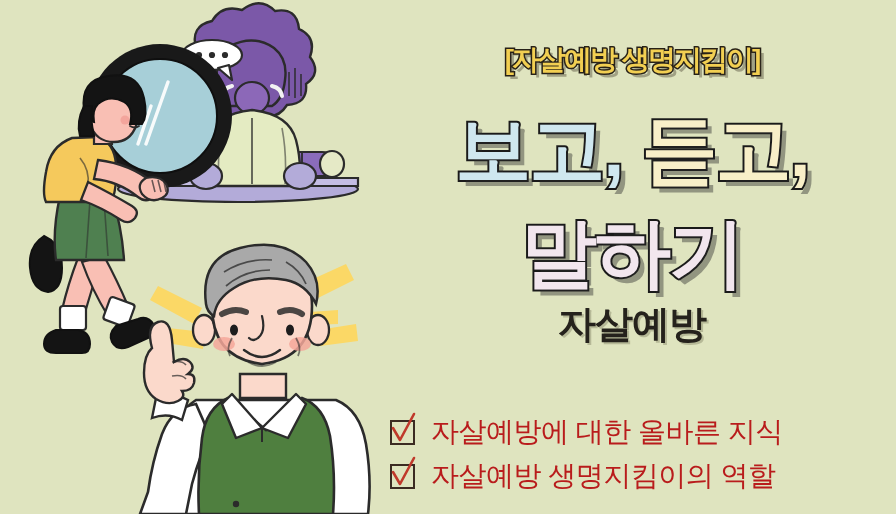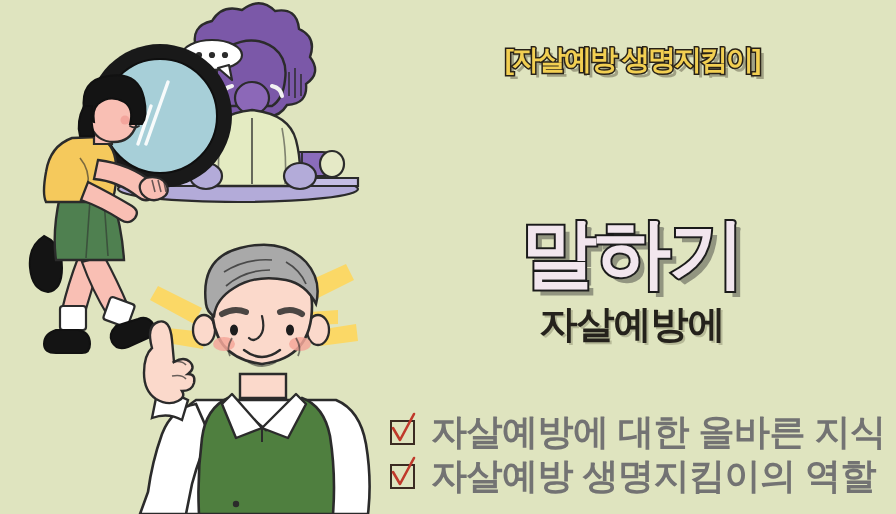--- a/index.html
+++ b/index.html
@@ -117,24 +117,24 @@
   }
   .check-box svg {
     position: absolute;
     left: -4px;
     top: -9px;
     width: 30px;
     height: 32px;
     overflow: visible;
   }
   .check-label {
-    font-size: 36px;
-    font-weight: 700;
+    font-size: 28px;
+    font-weight: 400;
     letter-spacing: -0.5px;
-    color: #737373;
+    color: #b91c1c;
     white-space: nowrap;
   }
 </style>
 </head>
 <body>
 
 <div id="poster">
 
   <div id="art">
     <svg viewBox="0 0 380 514" xmlns="http://www.w3.org/2000/svg">
@@ -313,26 +313,30 @@
           <path d="M248 362 q14 8 28 0" stroke="#2b2b2b" stroke-width="1.8" fill="none" opacity=".55"></path>
         </g>
       </g>
     </svg>
   </div>
 
   <div id="text-col">
 
     <div class="headline-bracket">[자살예방 생명지킴이]</div>
 
+    <div class="big-line" id="line-1">
+      <span class="seg-see">보고,</span>
+      <span class="seg-hear">듣고,</span>
+    </div>
 
     <div class="big-line" id="line-2">
       <span class="seg-speak">말하기</span>
     </div>
 
-    <div class="sub-line">자살예방에</div>
+    <div class="sub-line">자살예방</div>
 
     <div id="checklist">
 
       <div class="check-row">
         <span class="check-box">
           <svg viewBox="0 0 30 32" xmlns="http://www.w3.org/2000/svg">
             <path d="M5 15 L12 27 L26 1" fill="none" stroke="#c0392b" stroke-width="2.6" stroke-linecap="round" stroke-linejoin="round"></path>
           </svg>
         </span>
         <span class="check-label">자살예방에 대한 올바른 지식</span>

